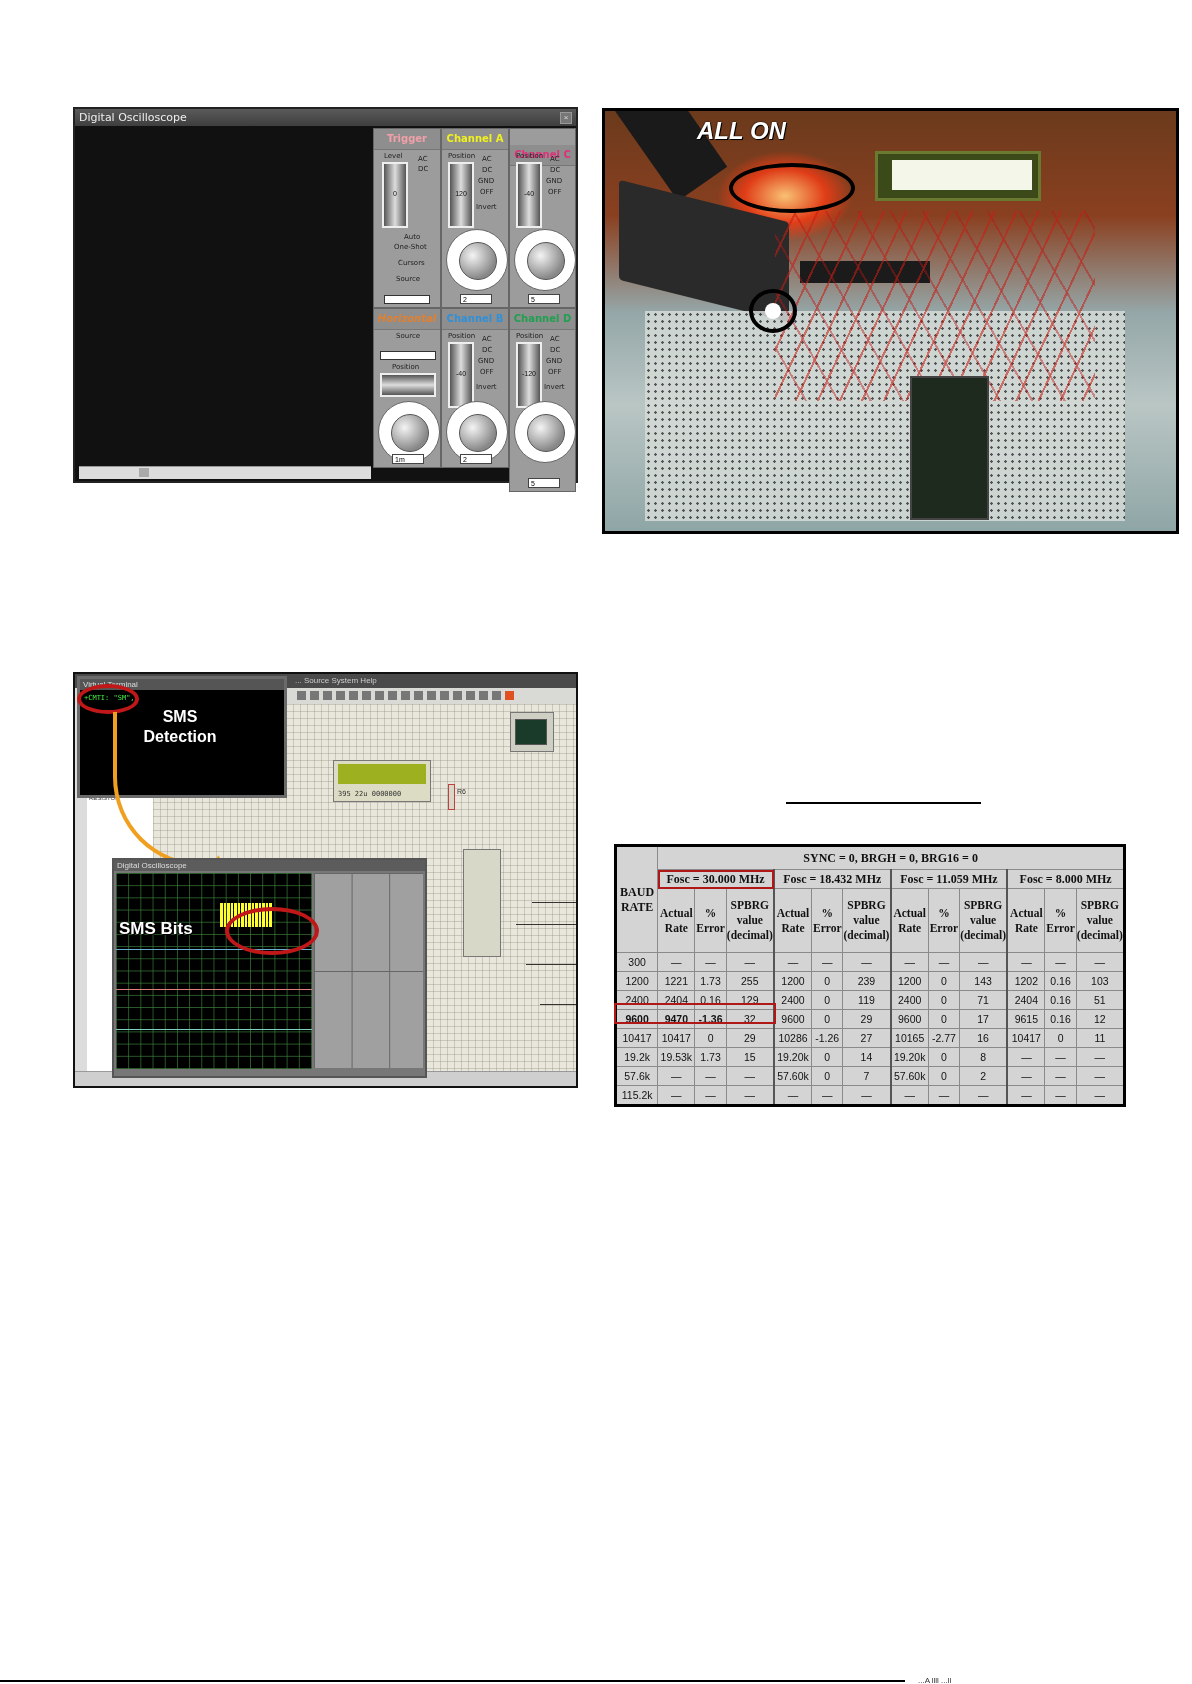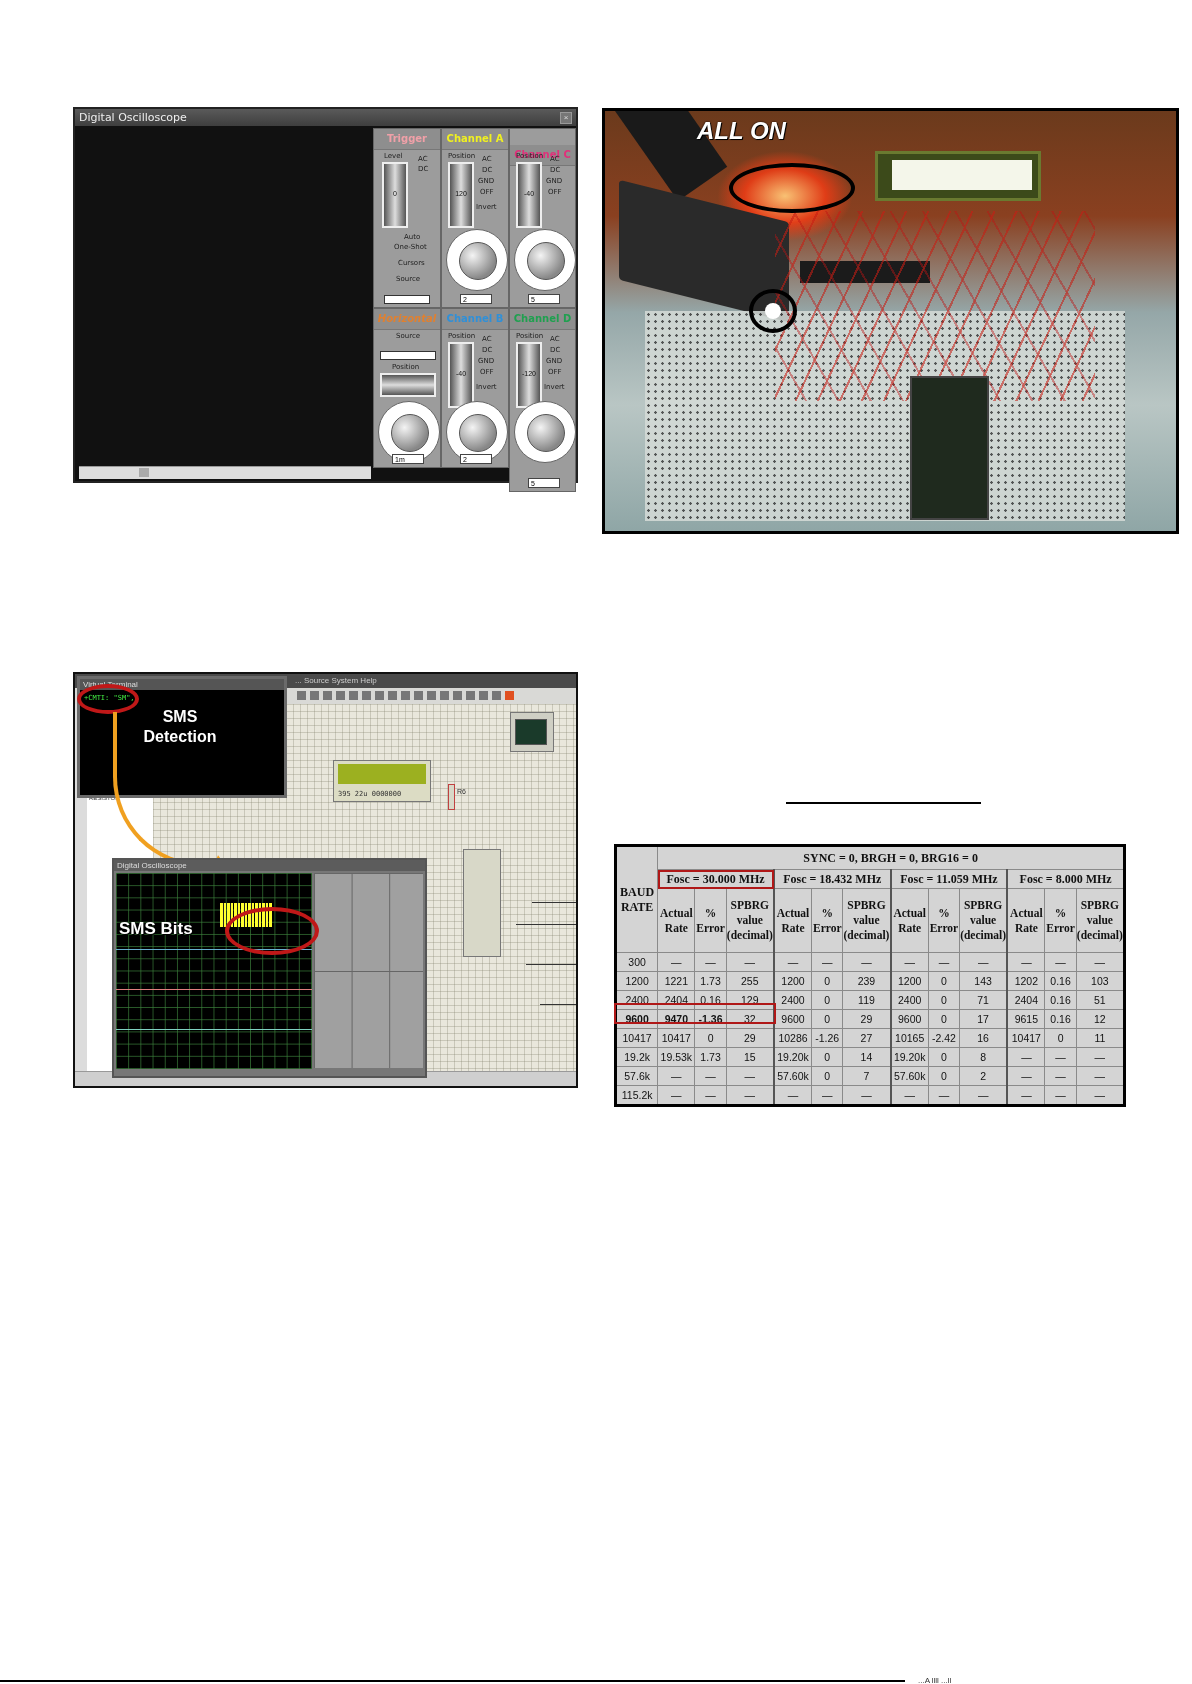--- a/index.html
+++ b/index.html
@@ -381,21 +381,21 @@
       </tr>
       <tr>
         <td>10417</td>
         <td>10417</td>
         <td>0</td>
         <td class="grp-sep">29</td>
         <td>10286</td>
         <td>-1.26</td>
         <td class="grp-sep">27</td>
         <td>10165</td>
-        <td>-2.42</td>
+        <td>-2.77</td>
         <td class="grp-sep">16</td>
         <td>10417</td>
         <td>0</td>
         <td>11</td>
       </tr>
       <tr>
         <td>19.2k</td>
         <td>19.53k</td>
         <td>1.73</td>
         <td class="grp-sep">15</td>

